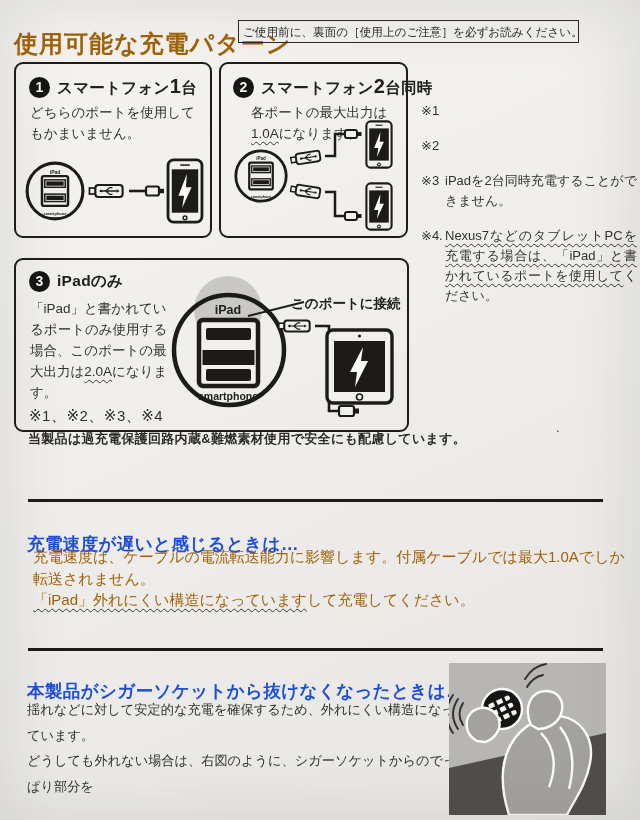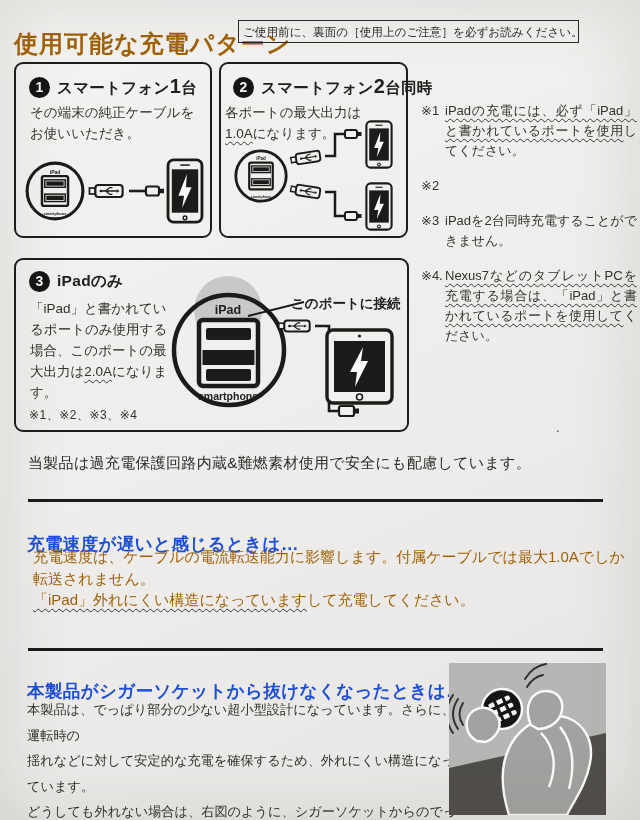--- a/index.html
+++ b/index.html
@@ -38,23 +38,23 @@
     text-decoration-thickness:1px; text-underline-offset:3px;
     text-decoration-color:#3a3936;
   }
 
   .notes { left:421px; top:101px; width:216px; }
   .note { display:flex; margin-bottom:15px; }
   .note-label { flex:0 0 24px; font-size:13px; line-height:20px; color:#33322f; }
   .note-text { flex:1; font-size:13px; line-height:20px; color:#33322f; text-align:justify; }
   .stray-dot { position:absolute; left:556px; top:420px; font-size:13px; color:#4a4946; }
 
-  .footnote-refs { position:absolute; left:13px; top:147px; font-size:12px; color:#33322f; letter-spacing:.5px; }
-
-  .safety-line { left:28px; top:454px; font-size:15px; color:#2c2b29; letter-spacing:.3px; }
+  .footnote-refs { position:absolute; left:13px; top:147px; font-size:15px; color:#33322f; letter-spacing:.5px; }
+
+  .safety-line { left:28px; top:430px; font-size:13px; color:#2c2b29; letter-spacing:.3px;font-weight:bold; }
   .hr { position:absolute; left:28px; width:575px; height:2.6px; background:#1c1b19; }
   .hr1 { top:499px; } .hr2 { top:648px; }
 
   .sec-heading { position:absolute; font-size:17.5px; font-weight:bold; color:#1d4ed8; letter-spacing:.4px;margin-top:19px; }
   .s2-head { left:27px; top:513px; }
   .s2-body { position:absolute; left:33px; top:546px; width:596px; font-size:15px; line-height:21.5px; color:#a16207; }
   .s3-head { left:27px; top:660px; }
   .s3-body { position:absolute; left:27px; top:697px; width:434px; font-size:13.2px; line-height:25.5px; color:#33322f; }
 
   .callout-text { position:absolute; left:291px; top:295px; font-size:13.5px; font-weight:bold; color:#21201e; white-space:nowrap; }
@@ -95,37 +95,37 @@
 </svg>
 
 <div class="abs page-title">使用可能な充電パターン</div>
 <div class="abs notice-box">ご使用前に、裏面の［使用上のご注意］を必ずお読みください。</div>
 
 <div class="pbox box1">
   <div class="box-head" style="left:13px; top:11px;">
     <span class="badge">1</span>
     <span class="box-title"><span>スマートフォン</span><span class="bignum">1</span><span>台</span></span>
   </div>
-  <div class="box-body" style="left:14px; top:38px; width:176px;">その端末の純正ケーブルをお使いいただき。</div>
+  <div class="box-body" style="left:14px; top:38px; width:176px;">どちらのポートを使用してもかまいません。</div>
   <svg class="ill" style="left:6px; top:88px;" width="184" height="78" viewBox="0 0 184 78">
     <use href="#sym-charger" x="2" y="8" width="62" height="62"></use>
     <use href="#sym-usb" x="66" y="30.5" width="42" height="17"></use>
     <path d="M107,39 H124" fill="none" stroke="#1c1b19" stroke-width="2.6"></path>
     <rect x="124" y="34.5" width="13" height="9" rx="2" fill="#f1f0ee" stroke="#1c1b19" stroke-width="2.2"></rect>
     <rect x="137" y="36.8" width="5" height="4.4" fill="#1c1b19"></rect>
     <use href="#sym-phone" x="144" y="6" width="38" height="66"></use>
   </svg>
 </div>
 
 <div class="pbox box2">
   <div class="box-head" style="left:12px; top:11px;">
     <span class="badge">2</span>
     <span class="box-title"><span>スマートフォン</span><span class="bignum">2</span><span>台同時</span></span>
   </div>
-  <div class="box-body" style="left:4px; top:38px; width:162px;">
+  <div class="box-body" style="left:30px; top:38px; width:162px;">
     <span>各ポートの最大出力は</span><br>
     <span class="wavy">1.0A</span><span>になります。</span>
   </div>
   <svg class="ill" style="left:12px; top:56px;" width="168" height="112" viewBox="0 0 168 112">
     <use href="#sym-charger" x="0" y="28" width="56" height="56"></use>
     <use href="#sym-usb" x="57" y="30" width="36" height="15" transform="rotate(-9 75 37)"></use>
     <path d="M92,36 H102 V14 H112" fill="none" stroke="#1c1b19" stroke-width="2.5"></path>
     <rect x="112" y="10" width="12" height="8" rx="2" fill="#f1f0ee" stroke="#1c1b19" stroke-width="2"></rect>
     <rect x="124" y="12" width="4.5" height="4" fill="#1c1b19"></rect>
     <use href="#sym-phone" x="132" y="0" width="28" height="49"></use>
@@ -167,21 +167,20 @@
       <polygon points="197,81 184,106 191,106 189,121 202,95 195,95" fill="#fbfaf8"></polygon>
       <circle cx="193.5" cy="131" r="3" fill="none" stroke="#1c1b19" stroke-width="1.6"></circle>
     </g>
   </svg>
 </div>
 <div class="callout-text">このポートに接続</div>
 
 <div class="abs notes">
   <div class="note">
     <span class="note-label">※1</span>
-    <span class="note-text"><span class="wavy">iPadの充電には、必ず「iPad」と書かれているポートを使用</span><span>してください。</span></span>
   </div>
   <div class="note">
     <span class="note-label">※2</span>
   </div>
   <div class="note">
     <span class="note-label">※3</span>
     <span class="note-text">iPadを2台同時充電することができません。</span>
   </div>
   <div class="note">
     <span class="note-label">※4.</span>
@@ -197,21 +196,20 @@
 <div class="sec-heading s2-head">充電速度が遅いと感じるときは…</div>
 <div class="s2-body">
   <div>充電速度は、ケーブルの電流転送能力に影響します。付属ケーブルでは最大1.0Aでしか転送されません。</div>
   <div><span class="wavy">「iPad」外れにくい構造になっています</span><span>して充電してください。</span></div>
 </div>
 
 <div class="hr hr2"></div>
 
 <div class="sec-heading s3-head">本製品がシガーソケットから抜けなくなったときは…</div>
 <div class="s3-body">
-  <div>本製品は、でっぱり部分の少ない超小型設計になっています。さらに、運転時の</div>
   <div>揺れなどに対して安定的な充電を確保するため、外れにくい構造になっています。</div>
   <div>どうしても外れない場合は、右図のように、シガーソケットからのでっぱり部分を</div>
 
 </div>
 
 <svg class="ill" style="left:449px; top:663px;" width="157" height="152" viewBox="0 0 157 152">
   <rect x="0" y="0" width="157" height="152" fill="#b7b6b4"></rect>
   <polygon points="0,105 157,70 157,152 0,152" fill="#504e4b"></polygon>
   <g fill="#a3a2a0" stroke="#fbfaf8" stroke-width="2.4">
     <path d="M60,152 C50,120 52,94 66,75 C80,57 103,49 119,55 C137,62 145,80 141,100 C137,123 124,139 118,152 Z"></path>

